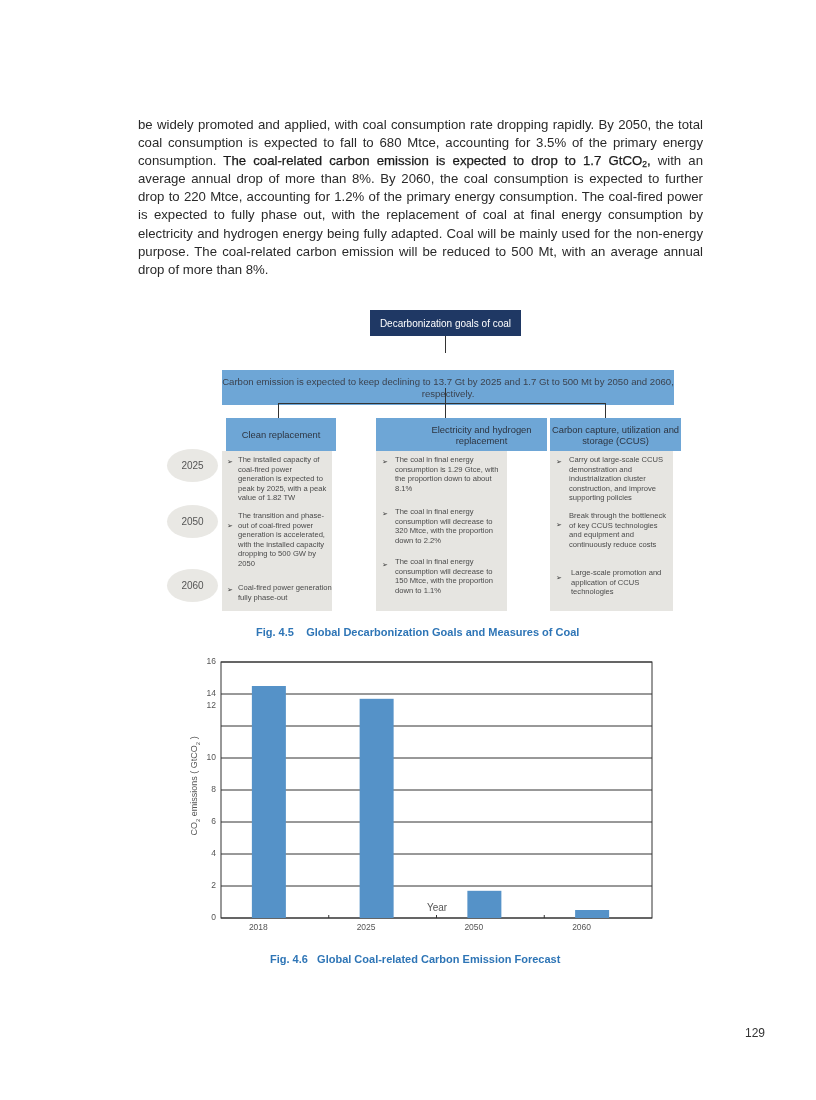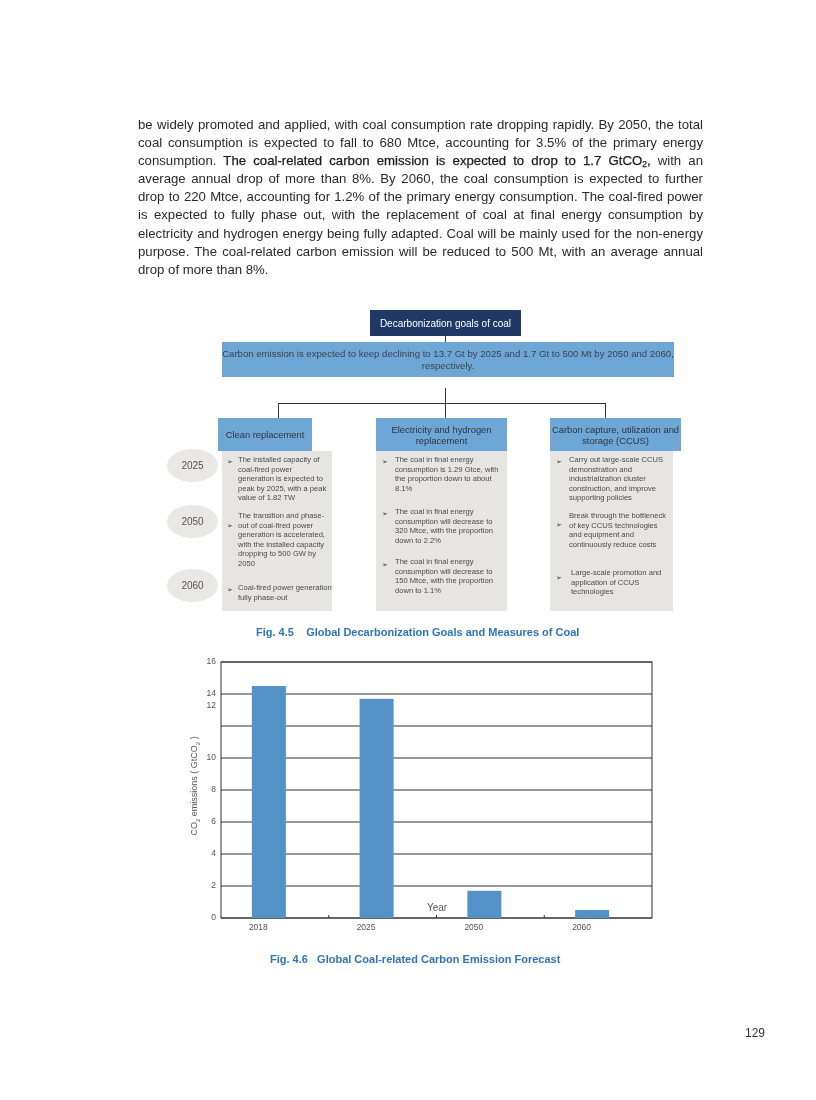--- a/index.html
+++ b/index.html
@@ -4,21 +4,21 @@
 <style>
   html, body { margin: 0; padding: 0; background: #ffffff; }
   body { width: 816px; height: 1100px; position: relative; overflow: hidden; font-family: "Liberation Sans", sans-serif; color: #222; }
   .para { position: absolute; left: 138px; top: 116px; width: 565px; font-size: 13.2px; line-height: 18.1px; text-align: justify; text-align-last: left; color: #2a2a2a; }
   .para b { font-weight: normal; color: #1a1a1a; -webkit-text-stroke: 0.25px #1a1a1a; }
   .para sub { font-size: 8.5px; vertical-align: -2px; line-height: 0; }
 
   .diag-title { position: absolute; left: 370px; top: 310px; width: 151px; height: 26px; background: #1f3864; color: #fff; font-size: 10px; display: flex; align-items: center; justify-content: center; }
   .vline { position: absolute; background: #333; width: 1px; }
   .hline { position: absolute; background: #333; height: 1px; }
-  .summary { position: absolute; left: 222px; top: 342px; width: 452px; height: 35px; background: #6ea6d6; color: #3b4350; font-size: 9.6px; line-height: 11.5px; text-align: center; display: flex; align-items: center; justify-content: center; }
+  .summary { position: absolute; left: 222px; top: 370px; width: 452px; height: 35px; background: #6ea6d6; color: #3b4350; font-size: 9.6px; line-height: 11.5px; text-align: center; display: flex; align-items: center; justify-content: center; }
   .col-head { position: absolute; top: 418px; height: 33px; background: #6ea6d6; color: #2d3440; font-size: 9.4px; line-height: 11px; text-align: center; display: flex; align-items: center; justify-content: center; }
   .col-body { position: absolute; top: 451px; height: 160px; background: #e6e5e1; }
   .item { position: absolute; font-size: 7.6px; line-height: 9.6px; color: #4a4a4a; }
   .arrow { position: absolute; font-size: 7px; color: #333; }
   .year { position: absolute; left: 167px; width: 51px; height: 33px; border-radius: 50%; background: #e9e8e4; color: #555; font-size: 10px; display: flex; align-items: center; justify-content: center; }
 
   .caption { position: absolute; color: #2e75b6; font-weight: bold; font-size: 11px; white-space: pre; }
 
   .chart { position: absolute; left: 0; top: 0; }
   .ytick { position: absolute; left: 196px; width: 20px; text-align: right; font-size: 8.5px; color: #555; }
@@ -40,30 +40,30 @@
   <div class="vline" style="left:445px; top:388px; height:15px;"></div>
   <div class="hline" style="left:278px; top:403px; width:327px;"></div>
   <div class="vline" style="left:278px; top:403px; height:15px;"></div>
   <div class="vline" style="left:445px; top:403px; height:15px;"></div>
   <div class="vline" style="left:605px; top:403px; height:15px;"></div>
 
   <div class="year" style="top:449px;">2025</div>
   <div class="year" style="top:505px;">2050</div>
   <div class="year" style="top:569px;">2060</div>
 
-  <div class="col-head" style="left:218px; width:94px;">Clean replacement</div>
+  <div class="col-head" style="left:226px; width:110px;">Clean replacement</div>
   <div class="col-body" style="left:222px; width:110px;"></div>
   <span class="arrow" style="left:227px; top:458px;">➢</span>
   <div class="item" style="left:238px; top:455px; width:92px;">The installed capacity of coal-fired power generation is expected to peak by 2025, with a peak value of 1.82 TW</div>
   <span class="arrow" style="left:227px; top:522px;">➢</span>
   <div class="item" style="left:238px; top:511px; width:92px;">The transition and phase-out of coal-fired power generation is accelerated, with the installed capacity dropping to 500 GW by 2050</div>
   <span class="arrow" style="left:227px; top:586px;">➢</span>
   <div class="item" style="left:238px; top:583px; width:95px;">Coal-fired power generation fully phase-out</div>
 
-  <div class="col-head" style="left:376px; width:131px;">Electricity and hydrogen replacement</div>
+  <div class="col-head" style="left:376px; width:131px;padding-left:40px;">Electricity and hydrogen replacement</div>
   <div class="col-body" style="left:376px; width:131px;"></div>
   <span class="arrow" style="left:382px; top:458px;">➢</span>
   <div class="item" style="left:395px; top:455px; width:110px;">The coal in final energy consumption is 1.29 Gtce, with the proportion down to about 8.1%</div>
   <span class="arrow" style="left:382px; top:510px;">➢</span>
   <div class="item" style="left:395px; top:507px; width:110px;">The coal in final energy consumption will decrease to 320 Mtce, with the proportion down to 2.2%</div>
   <span class="arrow" style="left:382px; top:561px;">➢</span>
   <div class="item" style="left:395px; top:557px; width:110px;">The coal in final energy consumption will decrease to 150 Mtce, with the proportion down to 1.1%</div>
 
   <div class="col-head" style="left:550px; width:131px;">Carbon capture, utilization and storage (CCUS)</div>
   <div class="col-body" style="left:550px; width:123px;"></div>

